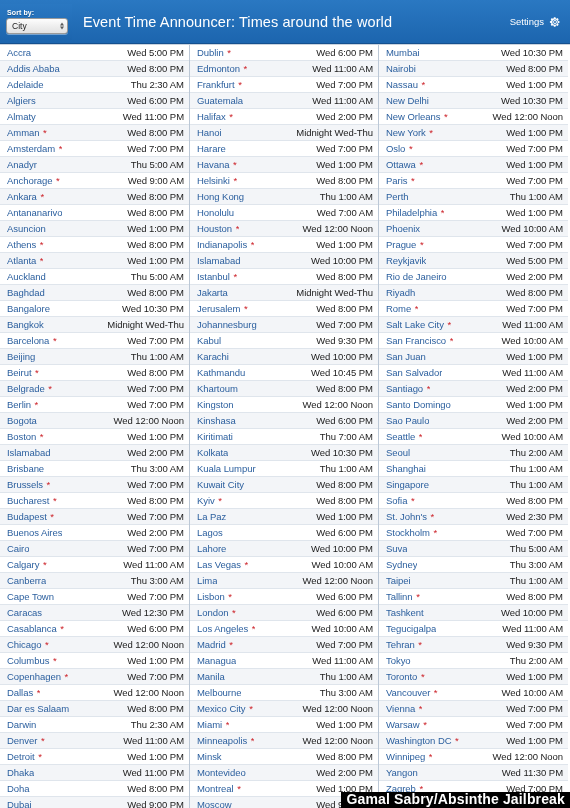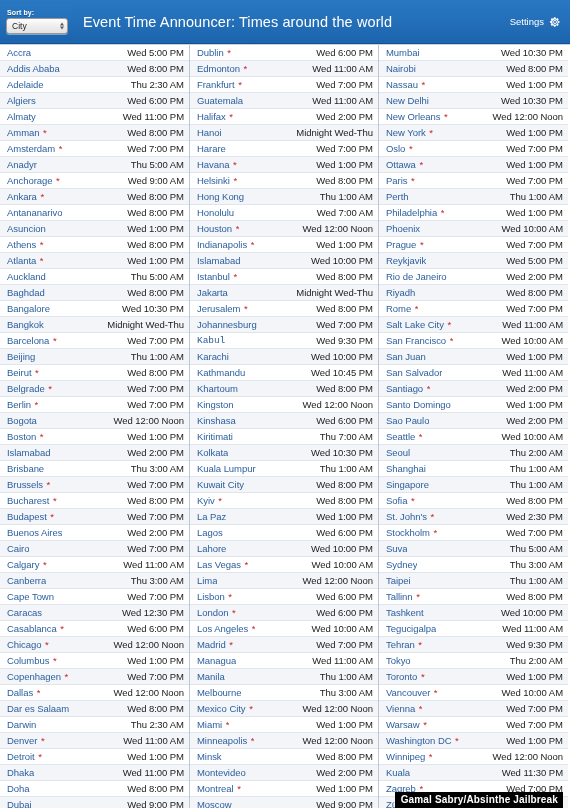--- a/index.html
+++ b/index.html
@@ -157,25 +157,25 @@
     color: #1b1b1b;
     white-space: nowrap;
     line-height: 15px;
     text-align: right;
     letter-spacing: -0.05px;
   }
 
   
   .watermark {
     position: absolute;
-    right: 7px;
+    right: 0;
     bottom: 0;
     background: #000000;
     color: #ffffff;
-    font-size: 10px;
+    font-size: 14px;
     font-weight: bold;
     line-height: 13px;
     padding: 1px 5px 2px 6px;
     white-space: nowrap;
     letter-spacing: 0.15px;
   }
 </style>
 </head>
 <body>
 
@@ -465,21 +465,21 @@
       </div>
       <div class="row plain">
         <a class="city" style="text-decoration: none;">Jerusalem<span class="dst"> *</span></a>
         <span class="time">Wed 8:00 PM</span>
       </div>
       <div class="row alt">
         <a class="city" style="text-decoration: none;">Johannesburg</a>
         <span class="time">Wed 7:00 PM</span>
       </div>
       <div class="row plain">
-        <a class="city" style="text-decoration: none; font-family: Liberation Mono, monospace;">Kabul</a>
+        <a class="city" style="text-decoration: none;">Kabul</a>
         <span class="time">Wed 9:30 PM</span>
       </div>
       <div class="row alt">
         <a class="city" style="text-decoration: none;">Karachi</a>
         <span class="time">Wed 10:00 PM</span>
       </div>
       <div class="row plain">
         <a class="city" style="text-decoration: none;">Kathmandu</a>
         <span class="time">Wed 10:45 PM</span>
       </div>
@@ -767,21 +767,21 @@
       </div>
       <div class="row alt">
         <a class="city" style="text-decoration: none;">Washington DC<span class="dst"> *</span></a>
         <span class="time">Wed 1:00 PM</span>
       </div>
       <div class="row plain">
         <a class="city" style="text-decoration: none;">Winnipeg<span class="dst"> *</span></a>
         <span class="time">Wed 12:00 Noon</span>
       </div>
       <div class="row alt">
-        <a class="city" style="text-decoration: none;">Kuala</a>
+        <a class="city" style="text-decoration: none;">Yangon</a>
         <span class="time">Wed 11:30 PM</span>
       </div>
       <div class="row plain">
         <a class="city" style="text-decoration: none;">Zagreb<span class="dst"> *</span></a>
         <span class="time">Wed 7:00 PM</span>
       </div>
       <div class="row alt">
         <a class="city" style="text-decoration: none;">Zürich<span class="dst"> *</span></a>
         <span class="time">Wed 7:00 PM</span>
       </div>

